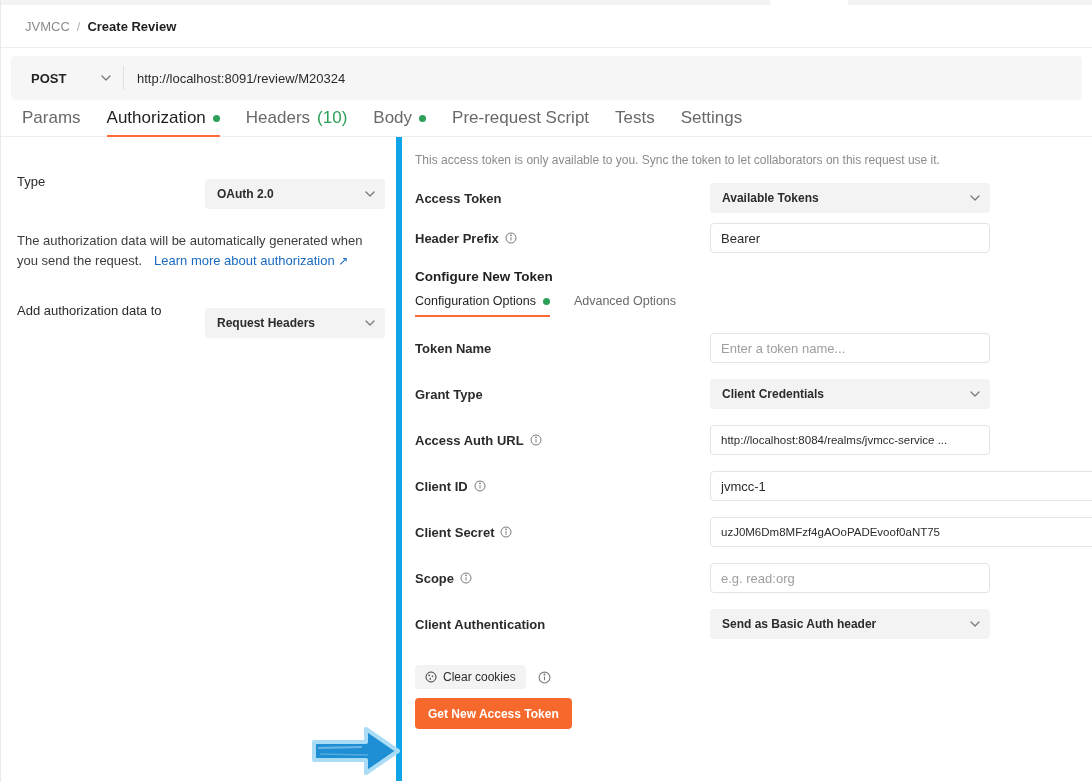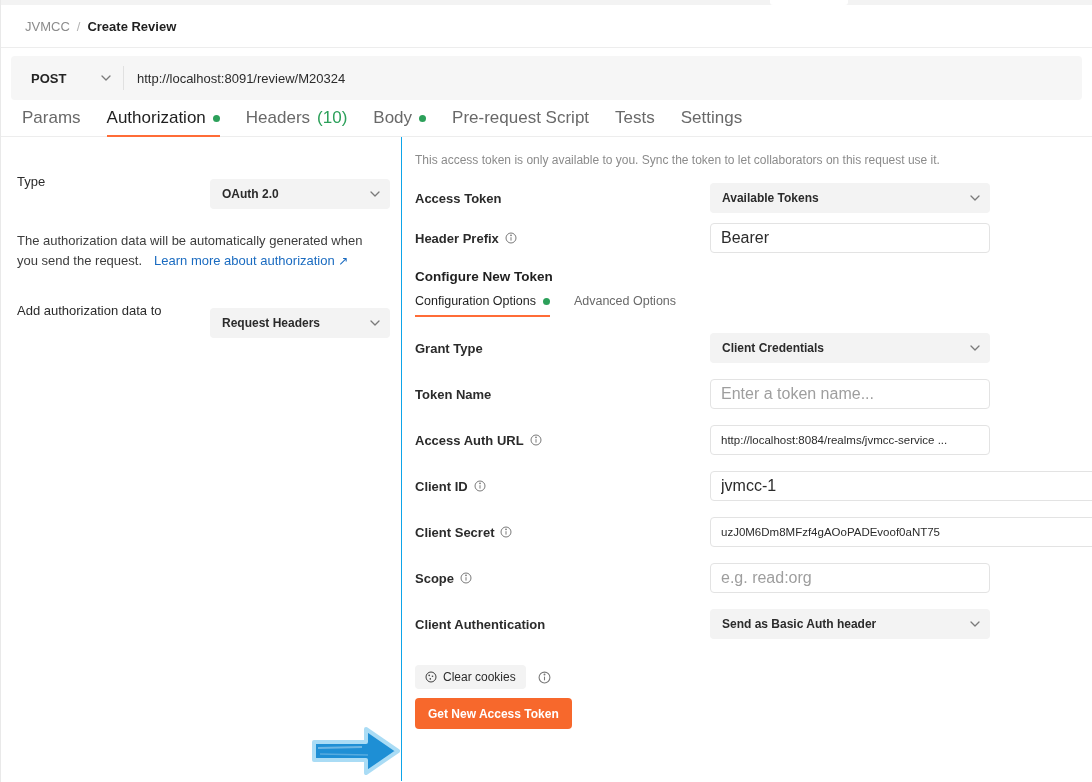--- a/index.html
+++ b/index.html
@@ -29,39 +29,39 @@
   
   .tabs-row { display:flex; align-items:stretch; padding:0 8px; border-bottom:1px solid #ededed; height:37px; }
   .tab { position:relative; padding:0 13px; font-size:17px; color:#696969; display:flex; align-items:center; gap:7px; cursor:pointer; white-space:nowrap;justify-content:flex-end; }
   .tab.active { color:#1f1f1f; }
   .tab.active::after { content:""; position:absolute; left:13px; right:13px; bottom:-1px; height:2px; background:var(--accent-orange,#ff6c37); }
   .dot { width:7px; height:7px; border-radius:50%; background:var(--success-green,#2ca05a); flex:none; }
   .tab-count { color:var(--success-green,#2ca05a); }
 
   
   .main { display:flex; height:644px; }
-  .left-panel { width:401px; flex:none; border-right:1px solid #0ea5e9; padding:17px 11px 0 16px; }
+  .left-panel { width:401px; flex:none; border-right:6px solid #0ea5e9; padding:17px 11px 0 16px; }
   .right-panel { flex:1; padding:16px 0 0 13px; }
 
   .select { background:#f3f3f3; border-radius:4px; height:30px; display:flex; align-items:center; justify-content:space-between; padding:0 10px 0 12px; font-size:12px; font-weight:600; color:#2b2b2b; cursor:pointer; }
   .chev { color:#7a7a7a; display:flex; flex:none; margin-left:8px; }
 
   .lrow { display:flex; justify-content:space-between; align-items:center; margin-bottom:22px; }
   .lrow-label { font-size:13px; color:#2b2b2b; }
   .left-select { width:180px; flex:none;margin-top:25px; }
   .auth-desc { font-size:13px; color:#3d3d3d; line-height:1.55; margin-bottom:12px; padding-right:4px; }
   .auth-desc a { color:var(--link-blue,#1a6bc0); text-decoration:none; cursor:pointer; margin-left:12px; }
   .ext-arrow { font-size:12px; }
 
   .sync-notice { font-size:12px; color:#8b8b8b; margin-bottom:16px; }
   .form-row { display:flex; align-items:center; margin-bottom:16px; }
   .form-row.tight { margin-bottom:10px; }
   .form-label { width:295px; flex:none; font-size:13px; color:#2b2b2b; display:flex; align-items:center; gap:6px;font-weight:bold; }
   .control { width:280px; flex:none; }
-  .input { width:100%; height:30px; border:1px solid #e3e3e3; border-radius:4px; background:#fff; padding:0 10px; font-size:16px; color:#2b2b2b; font-family:inherit; outline:none; }
+  .input { width:100%; height:30px; border:1px solid #e3e3e3; border-radius:4px; background:#fff; padding:0 10px; font-size:13px; color:#2b2b2b; font-family:inherit; outline:none; }
   .input::placeholder { color:#9e9e9e; }
   .input.small { font-size:11.5px; }
   .input-wrap { position:relative; width:100%; }
   .input-wrap .input.pad-warn { padding-right:26px; }
   .token-wrap { display:flex; gap:6px; width:280px; }
   .token-input { flex:1; }
   .sync-btn { width:30px; height:30px; flex:none; background:var(--warning-bg,#faf1da); border:none; border-radius:4px; display:flex; align-items:center; justify-content:center; cursor:pointer; color:var(--warning-amber,#ab7a08); }
 
   .section-heading { font-size:13.5px; font-weight:700; color:#1f1f1f; margin:6px 0 0; }
   .subtabs { display:flex; gap:24px; margin:10px 0 16px; }
@@ -203,35 +203,35 @@
         <div class="subtab active">
           <span>Configuration Options</span>
           <span class="dot"></span>
         </div>
         <div class="subtab">
           <span>Advanced Options</span>
         </div>
       </div>
 
       <div class="form-row">
+        <div class="form-label">Token Name</div>
+        <div class="control">
+          <input class="input" placeholder="Enter a token name..." style="">
+        </div>
+      </div>
+
+      <div class="form-row">
         <div class="form-label">Grant Type</div>
         <div class="control select">
           <span>Client Credentials</span>
           <span class="chev">
             <svg width="10" height="6" viewBox="0 0 10 6">
                 <path d="M1 1l4 4 4-4" fill="none" stroke="currentColor" stroke-width="1.3" stroke-linecap="round" stroke-linejoin="round"></path>
               </svg>
           </span>
-        </div>
-      </div>
-
-      <div class="form-row">
-        <div class="form-label">Token Name</div>
-        <div class="control">
-          <input class="input" placeholder="Enter a token name..." style="">
         </div>
       </div>
 
       <div class="form-row">
         <div class="form-label">
           <span>Access Auth URL</span>
           <span class="info-icon">
             <svg width="12" height="12" viewBox="0 0 12 12">
                 <circle cx="6" cy="6" r="5" fill="none" stroke="currentColor"></circle>
                 <line x1="6" y1="5.2" x2="6" y2="8.6" stroke="currentColor"></line>

